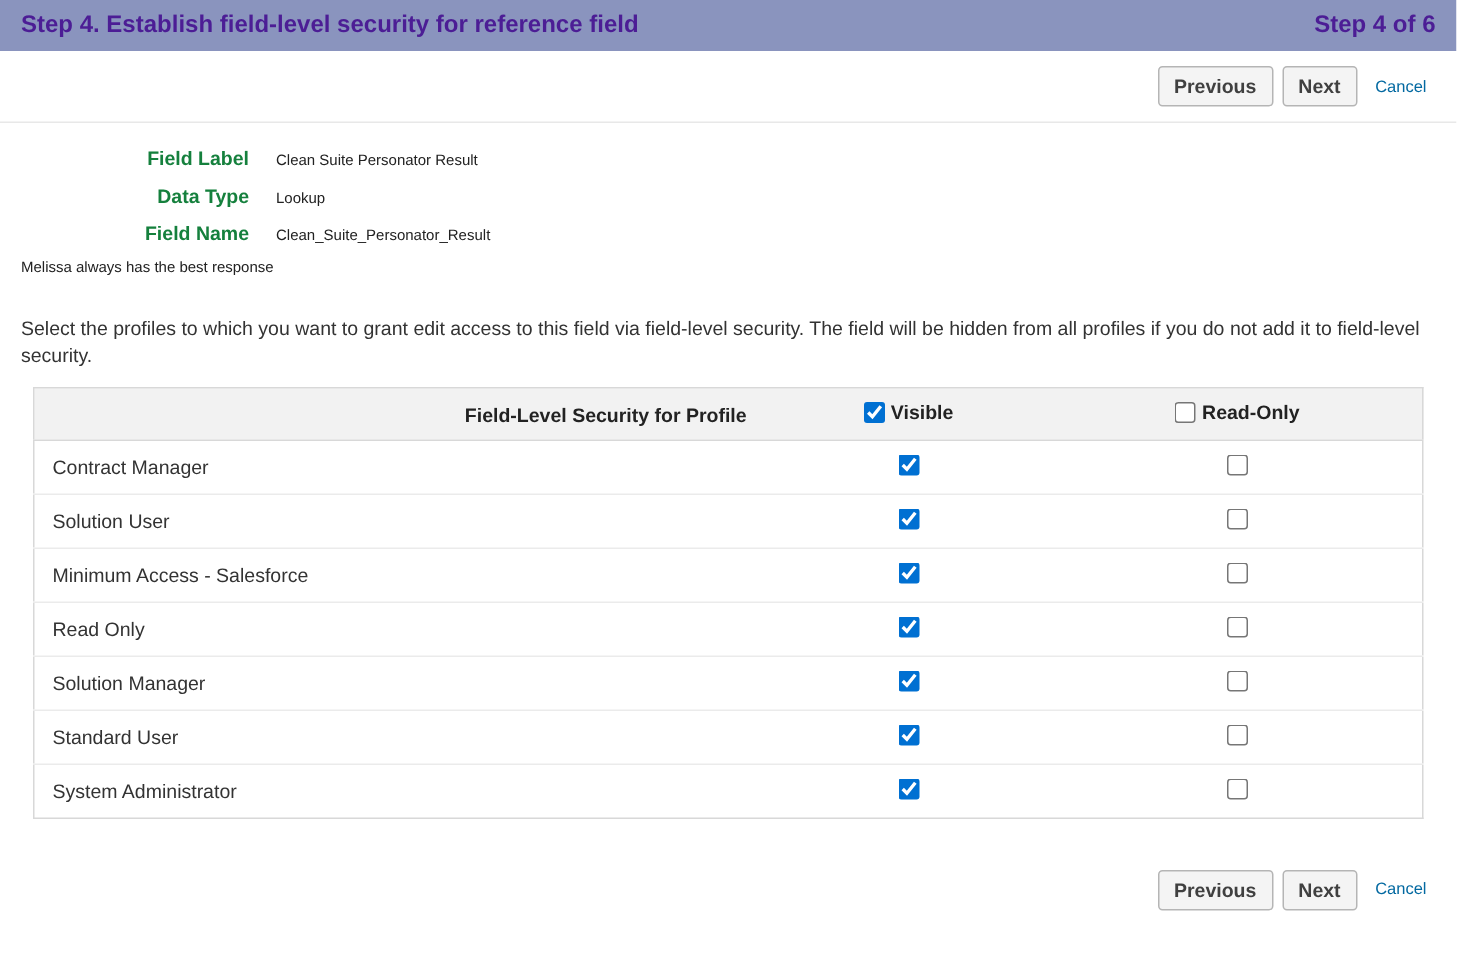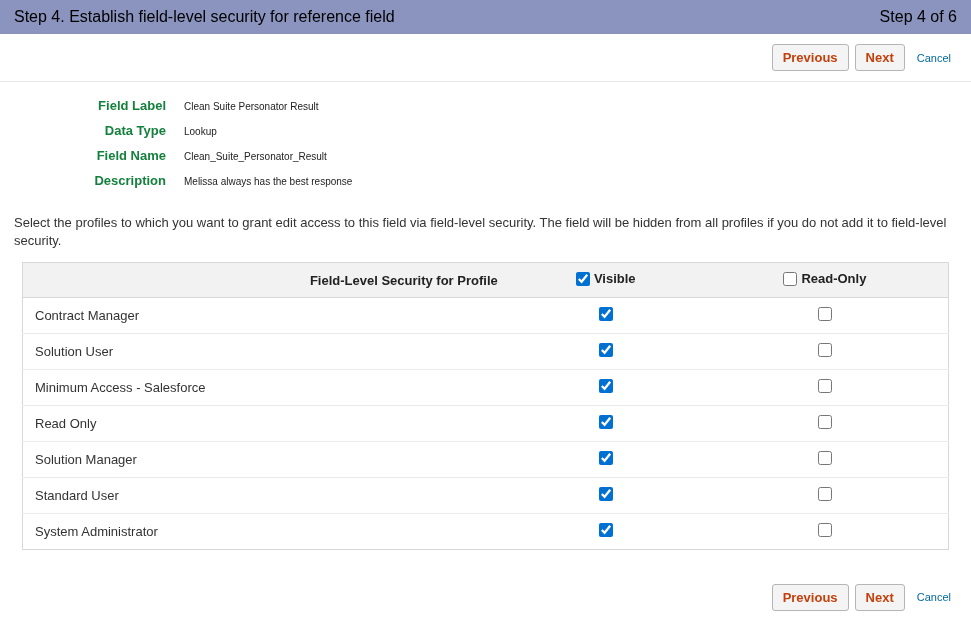--- a/index.html
+++ b/index.html
@@ -9,44 +9,44 @@
     }
     body {
       font-family: Arial, Helvetica, sans-serif;
       font-size: 13px;
       color: #333;
       background: #fff;
       width: 971px;
     }
     .header-bar {
       background: #8a94be;
-      color: #000000;
+      color: #4c1d95;
       padding: 8px 14px;
       display: flex;
       justify-content: space-between;
       align-items: flex-start;
       font-size: 16px;
-      font-weight: normal;
+      font-weight: bold;
     }
     .action-bar {
       display: flex;
       justify-content: flex-end;
       align-items: center;
       gap: 6px;
       padding: 10px 14px;
       border-bottom: 1px solid #e8e8e8;
     }
     .btn {
       background: #f4f4f4;
       border: 1px solid #b5b5b5;
       border-radius: 3px;
       padding: 5px 10px;
       font-size: 13px;
       font-weight: bold;
-      color: #c2410c;
+      color: #404040;
       cursor: pointer;
       font-family: inherit;
     }
     .link {
       color: #0369a1;
       font-size: 11px;
       cursor: pointer;
       text-decoration: none;
       padding: 0 6px;
     }
@@ -148,21 +148,20 @@
   </div>
   <div class="detail-row">
     <div class="detail-label">Data Type</div>
     <div class="detail-value">Lookup</div>
   </div>
   <div class="detail-row">
     <div class="detail-label">Field Name</div>
     <div class="detail-value">Clean_Suite_Personator_Result</div>
   </div>
   <div class="detail-row">
-    <div class="detail-label">Description</div>
     <div class="detail-value">Melissa always has the best response</div>
   </div>
 </div>
 
 <div class="instruction">Select the profiles to which you want to grant edit access to this field via field-level security. The field will be hidden from all profiles if you do not add it to field-level security.</div>
 
 <div class="table-wrap">
   <table>
     <thead>
       <tr>

